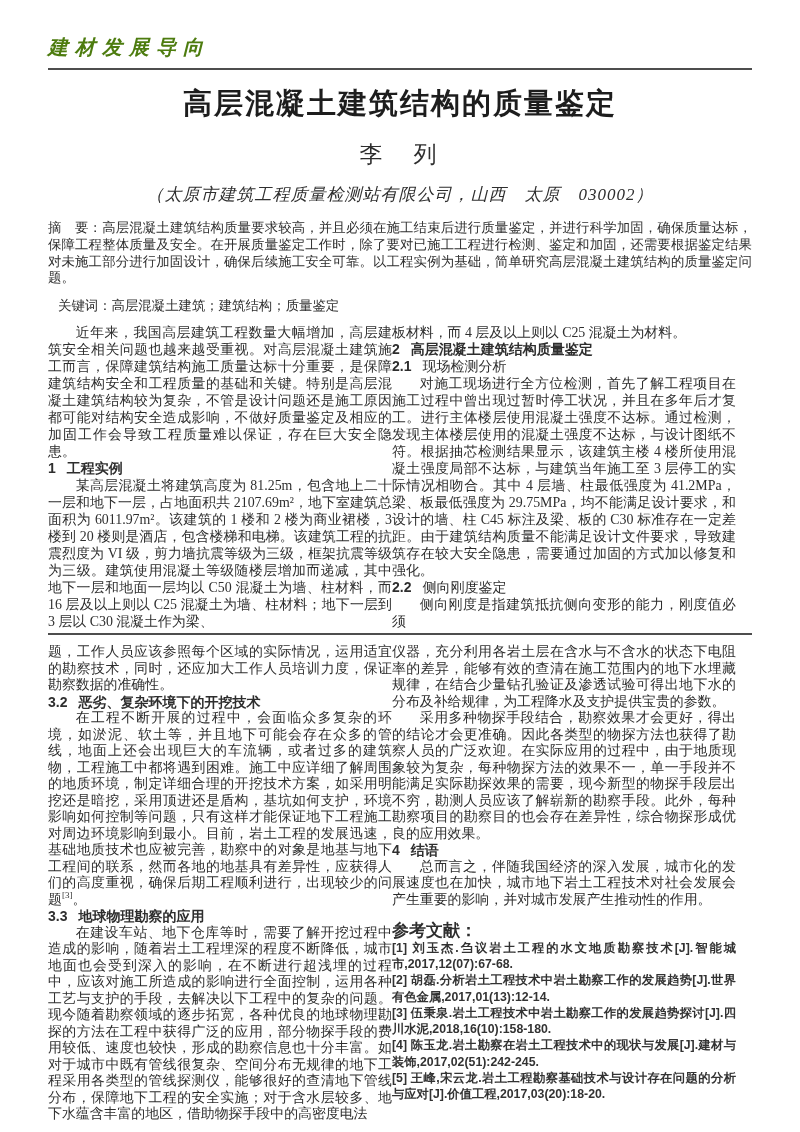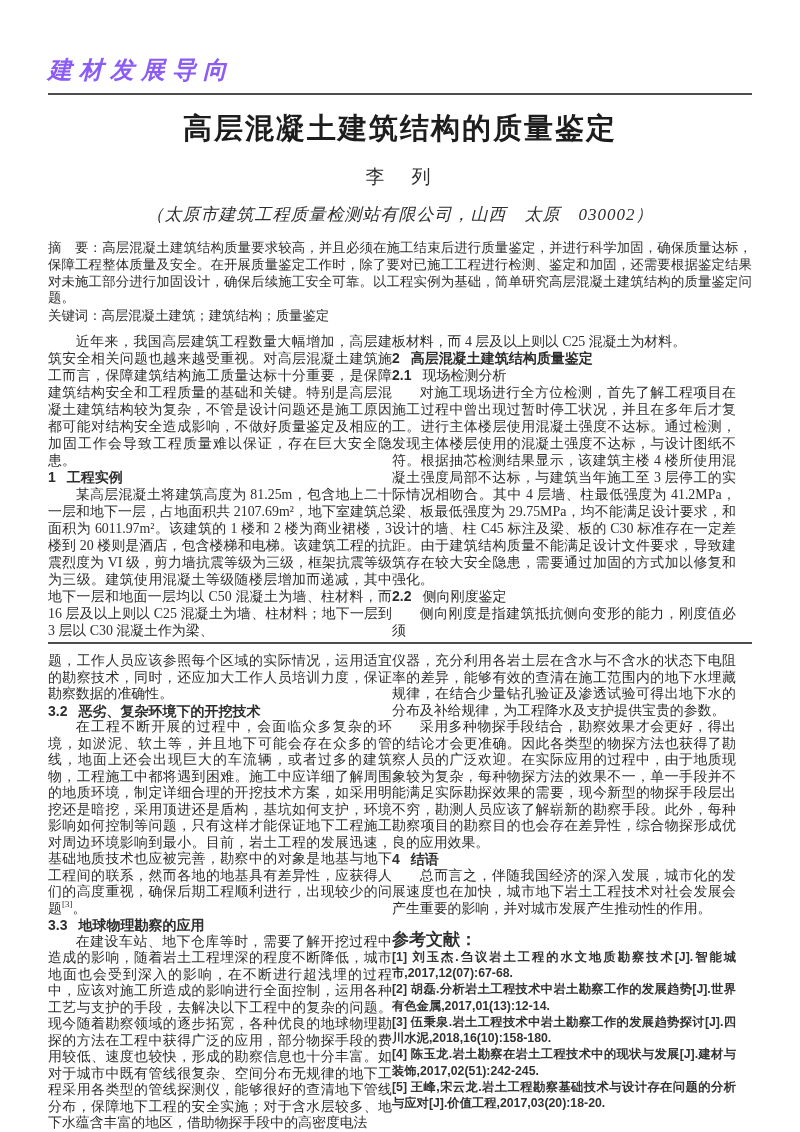--- a/index.html
+++ b/index.html
@@ -10,40 +10,40 @@
   html,body{margin:0;padding:0;background:#ffffff;}
   body{
     width:800px;height:1132px;position:relative;overflow:hidden;
     font-family:"Liberation Serif","DejaVu Serif",serif;
     color:var(--text);
     -webkit-font-smoothing:antialiased;
   }
   .content{position:absolute;left:48px;right:48px;top:0;}
 
   .masthead{
-    margin-top:54px;font-size:24px;letter-spacing:7px;color:#8b5cf6;
+    margin-top:34px;font-size:20px;letter-spacing:7px;color:#4d7c0f;
     font-family:"DejaVu Serif","Liberation Serif",serif;font-style:italic;font-weight:600;
   }
   .masthead-rule{margin-top:7px;height:2px;background:var(--rule);}
 
   .title{
     margin:14px 0 0 0;text-align:center;font-size:29px;font-weight:700;
     letter-spacing:2px;color:#1d1d1d;
   }
-  .author{margin-top:15px;text-align:center;font-size:19px;letter-spacing:4px;}
+  .author{margin-top:15px;text-align:center;font-size:23px;letter-spacing:4px;}
   .affiliation{
     margin-top:13px;text-align:center;font-size:17px;
     font-style:italic;letter-spacing:1px;
   }
 
   .abstract{
     margin:14px 0 0 0;font-size:13.4px;line-height:16.8px;text-align:justify;
     font-family:"Liberation Sans","DejaVu Sans",sans-serif;
   }
-  .keywords{margin:0;font-size:13.4px;line-height:17px;
+  .keywords{margin:10px;font-size:13.4px;line-height:17px;
     font-family:"Liberation Sans","DejaVu Sans",sans-serif;}
   .lbl{font-weight:400;}
 
   .cols{display:flex;margin-top:9px;}
   .col{width:344px;font-size:13.9px;line-height:17px;text-align:justify;}
   .cols.bottom .col{line-height:16.5px;}
   .col p{margin:0;}
   .indent{text-indent:2em;}
 
   .h-major,.h-minor{

